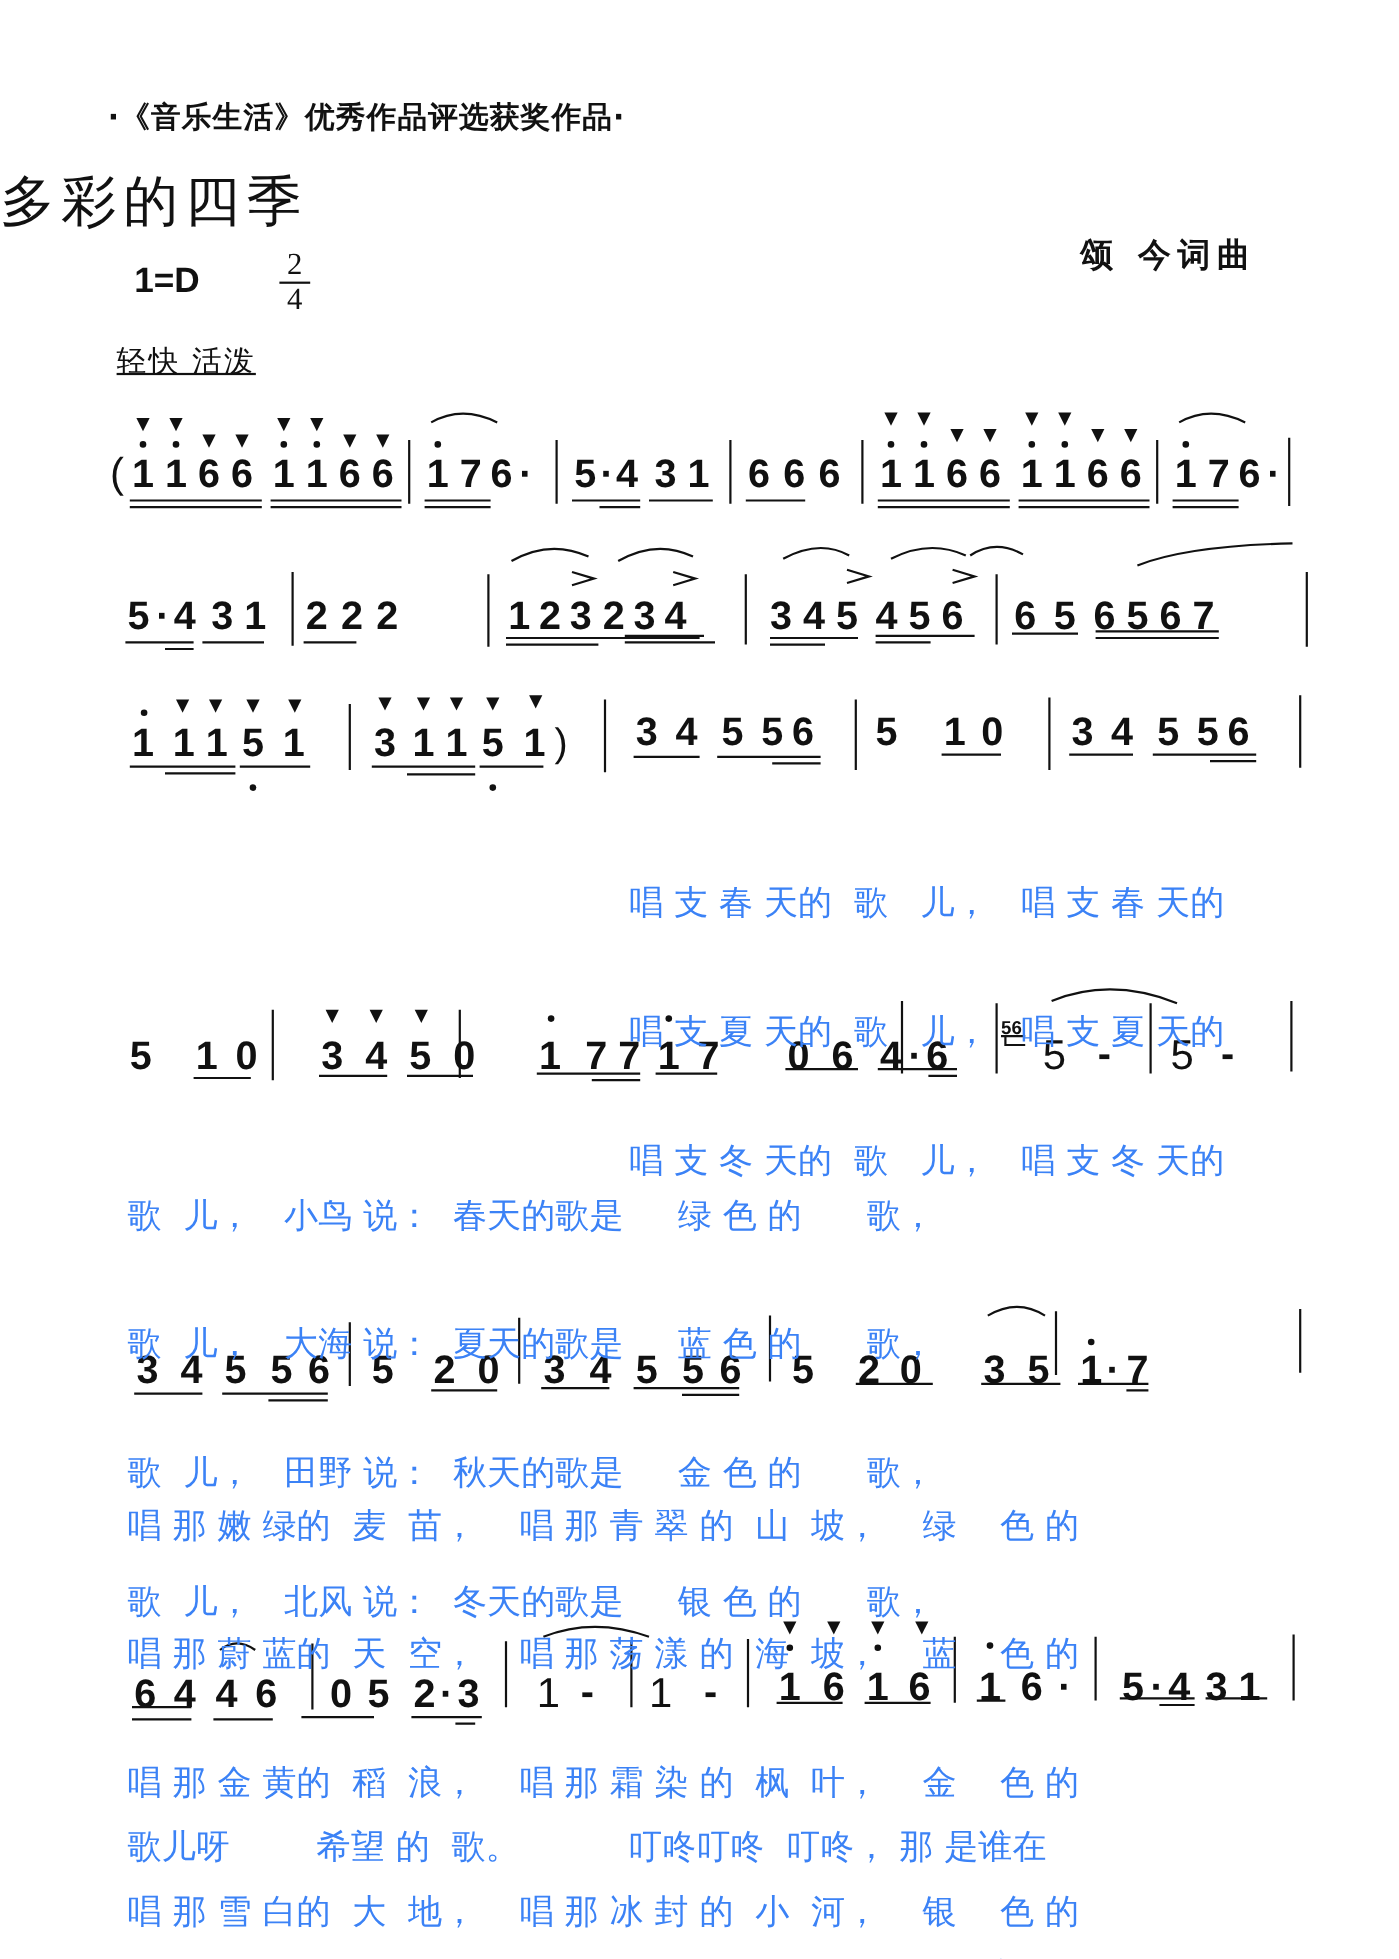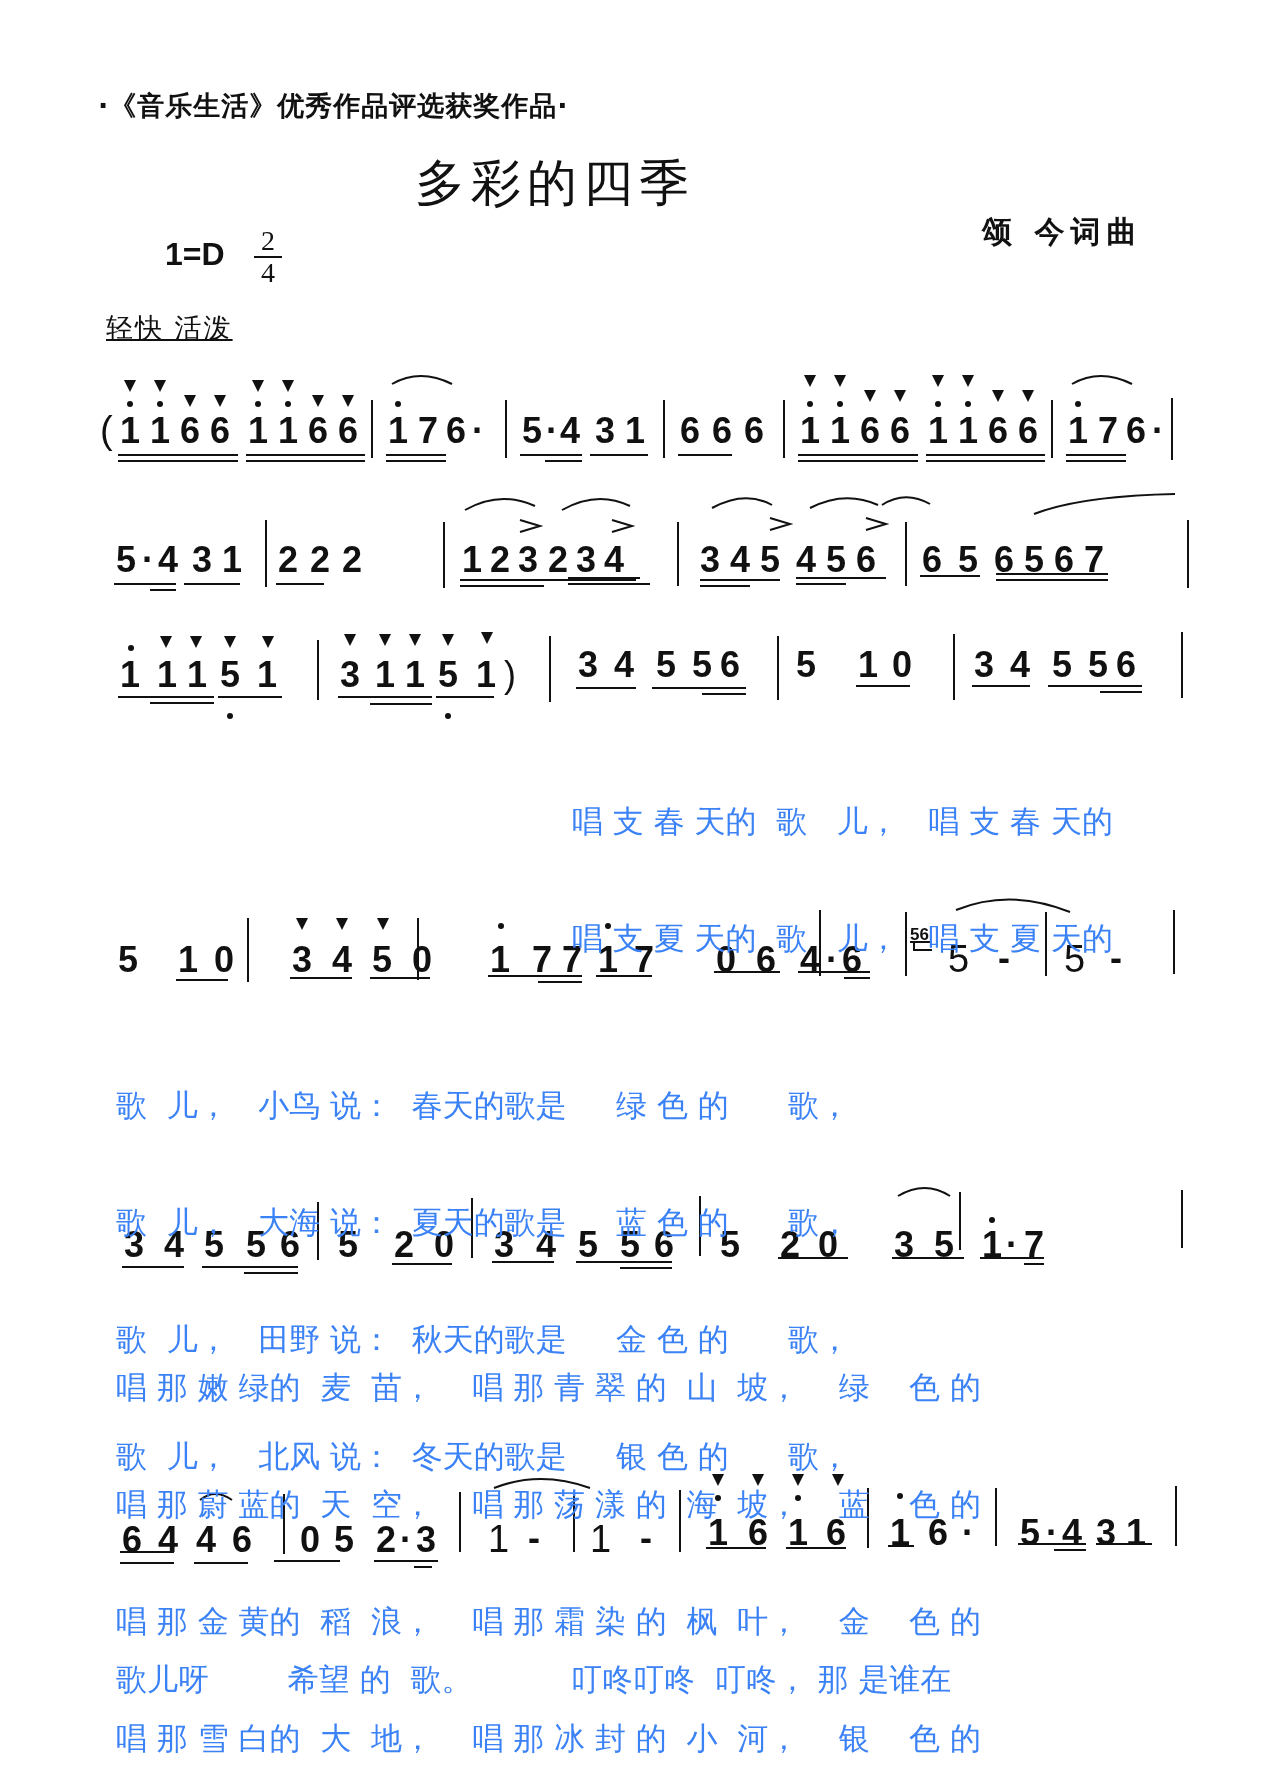--- a/index.html
+++ b/index.html
@@ -1,21 +1,21 @@
 <!DOCTYPE html>
 <html><head>
 <meta charset="utf-8">
 <style>
   html,body{margin:0;padding:0;background:#fff;}
   body{width:1272px;height:1781px;position:relative;overflow:hidden;font-family:"DejaVu Sans",sans-serif;color:#111;}
   .abs{position:absolute;}
   .banner{left:98px;top:88px;font-size:27px;font-weight:bold;letter-spacing:1px;white-space:nowrap;text-align:right;}
-  .title{left:0;width:1110px;top:150px;text-align:center;font-size:50px;letter-spacing:6px;font-weight:300;}
+  .title{left:0;width:1110px;top:150px;font-size:50px;letter-spacing:6px;font-weight:300;}
   .author{left:982px;top:212px;font-size:30px;font-weight:bold;letter-spacing:6px;white-space:nowrap;font-family:"DejaVu Serif",serif;}
-  .key{left:122px;top:236px;font-size:32px;white-space:nowrap;font-family:"Liberation Serif",serif;margin-left:43px;}
+  .key{left:122px;top:236px;font-size:32px;white-space:nowrap;font-family:"Liberation Serif",serif;}
   .key b{font-family:"Liberation Sans",sans-serif;}
   .frac{left:252px;top:226px;width:32px;text-align:center;font-family:"Liberation Serif",serif;font-size:28px;line-height:30px;}
   .frac .bar{display:block;border-top:2px solid #111;margin:0 2px;}
   .tempo{left:106px;top:310px;font-size:27px;letter-spacing:2px;white-space:nowrap;text-decoration:underline;}
   svg.score{position:absolute;left:0;top:0;}
   .lyr{position:absolute;font-size:31px;line-height:39px;white-space:pre;letter-spacing:0px;font-family:"DejaVu Sans",sans-serif;color:#3b82f6;}
 </style>
 </head>
 <body>
 
@@ -344,20 +344,21 @@
       <path d="M200 1500Q215 1488 232 1500"></path>
       <path d="M494 1488Q540 1470 590 1488"></path>
       <path d="M284 1494V1554M460 1492V1552M574 1492V1552M680 1490V1552M868 1488V1548M996 1488V1546M1176 1486V1546"></path>
     </g>
   </g>
 </svg>
 
 <div class="lyr" style="left:572px;top:724px;">
   <div>唱 支 春 天的  歌   儿，   唱 支 春 天的</div>
   <div>唱 支 夏 天的  歌   儿，   唱 支 夏 天的</div>
+  <div>唱 支 冬 天的  歌   儿，   唱 支 冬 天的</div>
 </div>
 
 <div class="lyr" style="left:116px;top:1008px;">
   <div>歌  儿，   小鸟 说：  春天的歌是     绿 色 的      歌，</div>
   <div>歌  儿，   大海 说：  夏天的歌是     蓝 色 的      歌，</div>
   <div>歌  儿，   田野 说：  秋天的歌是     金 色 的      歌，</div>
   <div>歌  儿，   北风 说：  冬天的歌是     银 色 的      歌，</div>
 </div>
 
 <div class="lyr" style="left:116px;top:1290px;">

